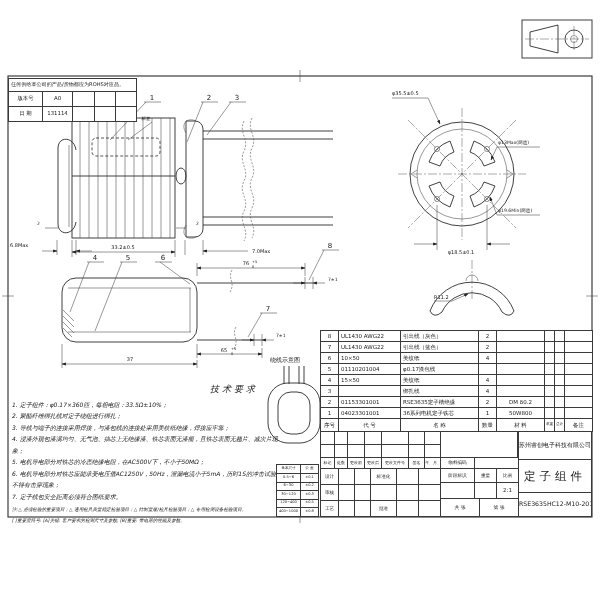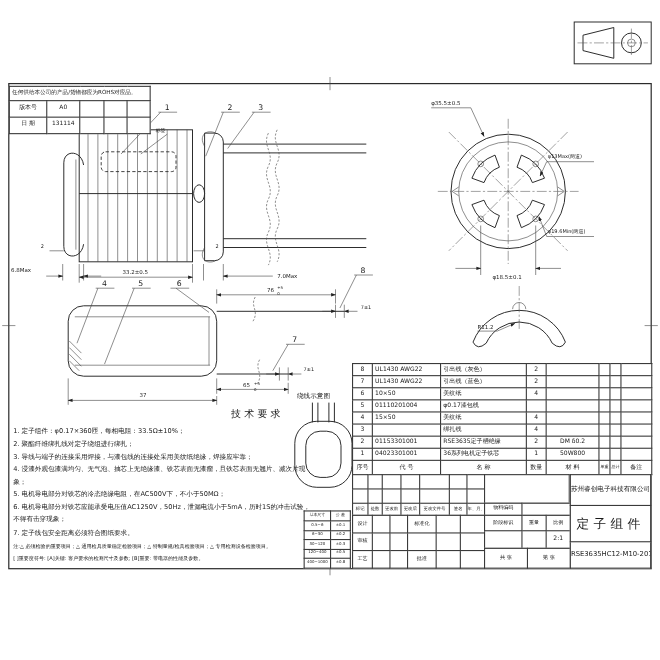--- a/index.html
+++ b/index.html
@@ -10,21 +10,21 @@
   .ln{stroke:#2b2b2b;stroke-width:0.9;fill:none;}
   .thin{stroke:#444;stroke-width:0.55;fill:none;}
   .dd{stroke:#555;stroke-width:0.5;fill:none;stroke-dasharray:9 2 2 2;}
   .dash{stroke:#2b2b2b;stroke-width:0.8;fill:none;stroke-dasharray:3 2;}
   .wavy{stroke:#555;stroke-width:0.6;fill:none;stroke-dasharray:2 1.5;}
   table{border-collapse:collapse;table-layout:fixed;position:absolute;background:#fff;}
   td{border:0.6px solid #3a3a3a;padding:0;text-align:center;vertical-align:middle;
      overflow:hidden;white-space:nowrap;font-size:5.5px;line-height:1.1;}
   .bom td.l{text-align:left;padding-left:2px;}
   .tiny td{font-size:3.6px;}
-  .tech{position:absolute;left:12px;top:372px;width:272px;font-size:6px;line-height:11.5px;}
+  .tech{position:absolute;left:12px;top:384px;width:272px;font-size:6px;line-height:11.5px;font-style:italic;}
   .tech .tt{font-size:9px;letter-spacing:3px;margin-left:198px;margin-bottom:3px;}
   .tech .nt{font-size:4.6px;line-height:7px;margin-top:4px;width:258px;}
   .notebox td{font-size:5.4px;}
   .notebox .note{font-size:5.1px;text-align:left;padding-left:2px;}
   .co{font-size:6px;} .pn{font-size:11.5px;letter-spacing:4px;} .dn{font-size:6.2px;}
 </style>
 </head>
 <body>
 
 <div class="sheet">

